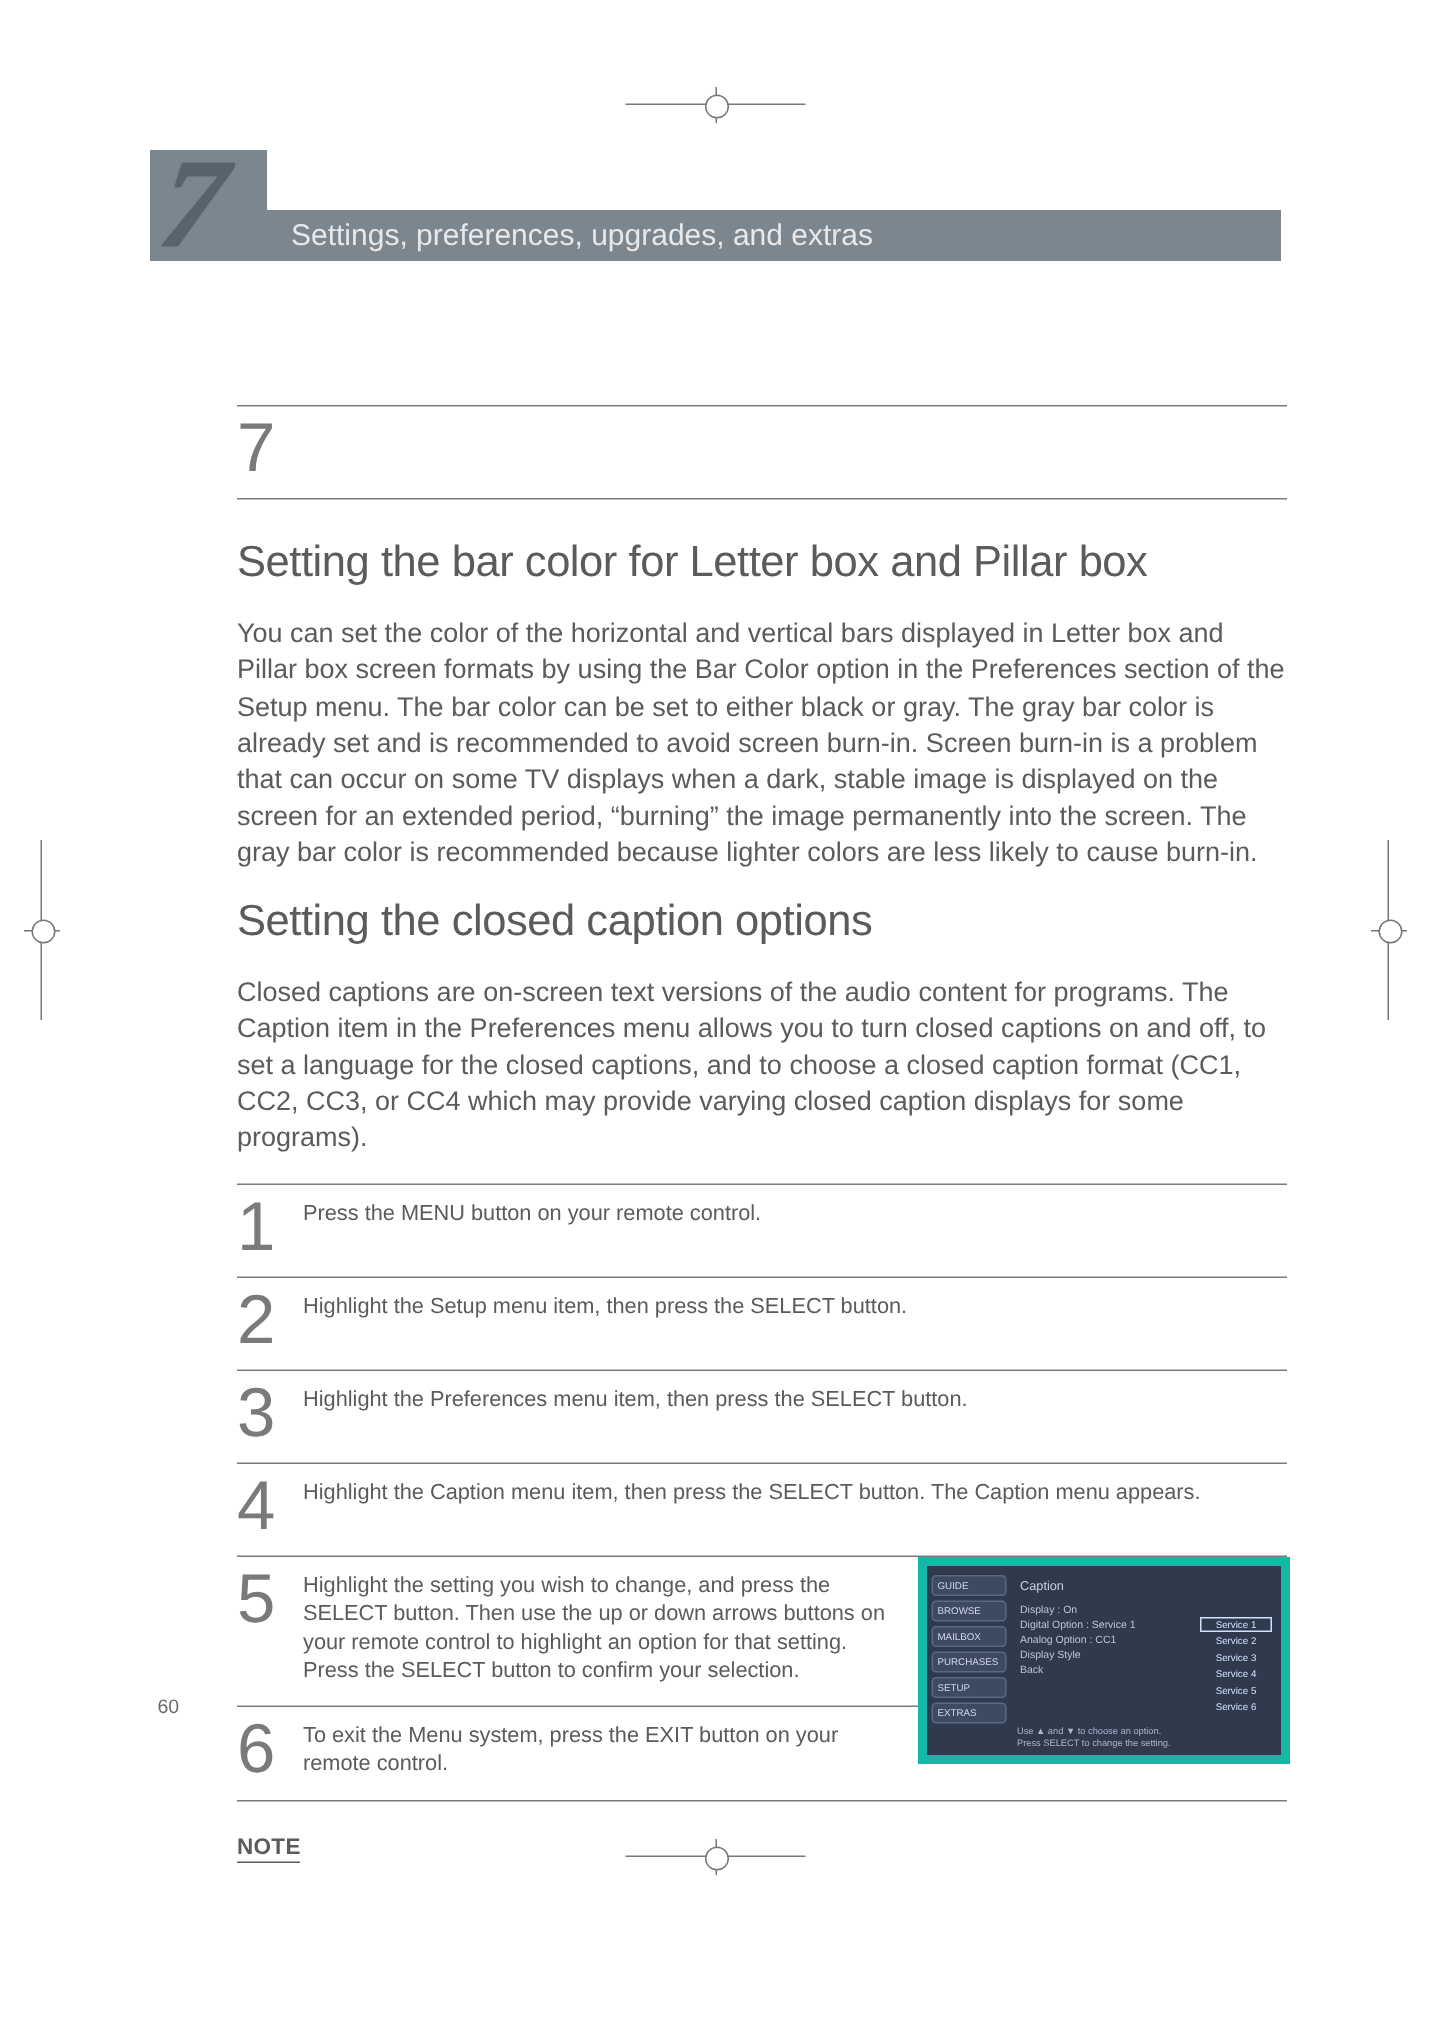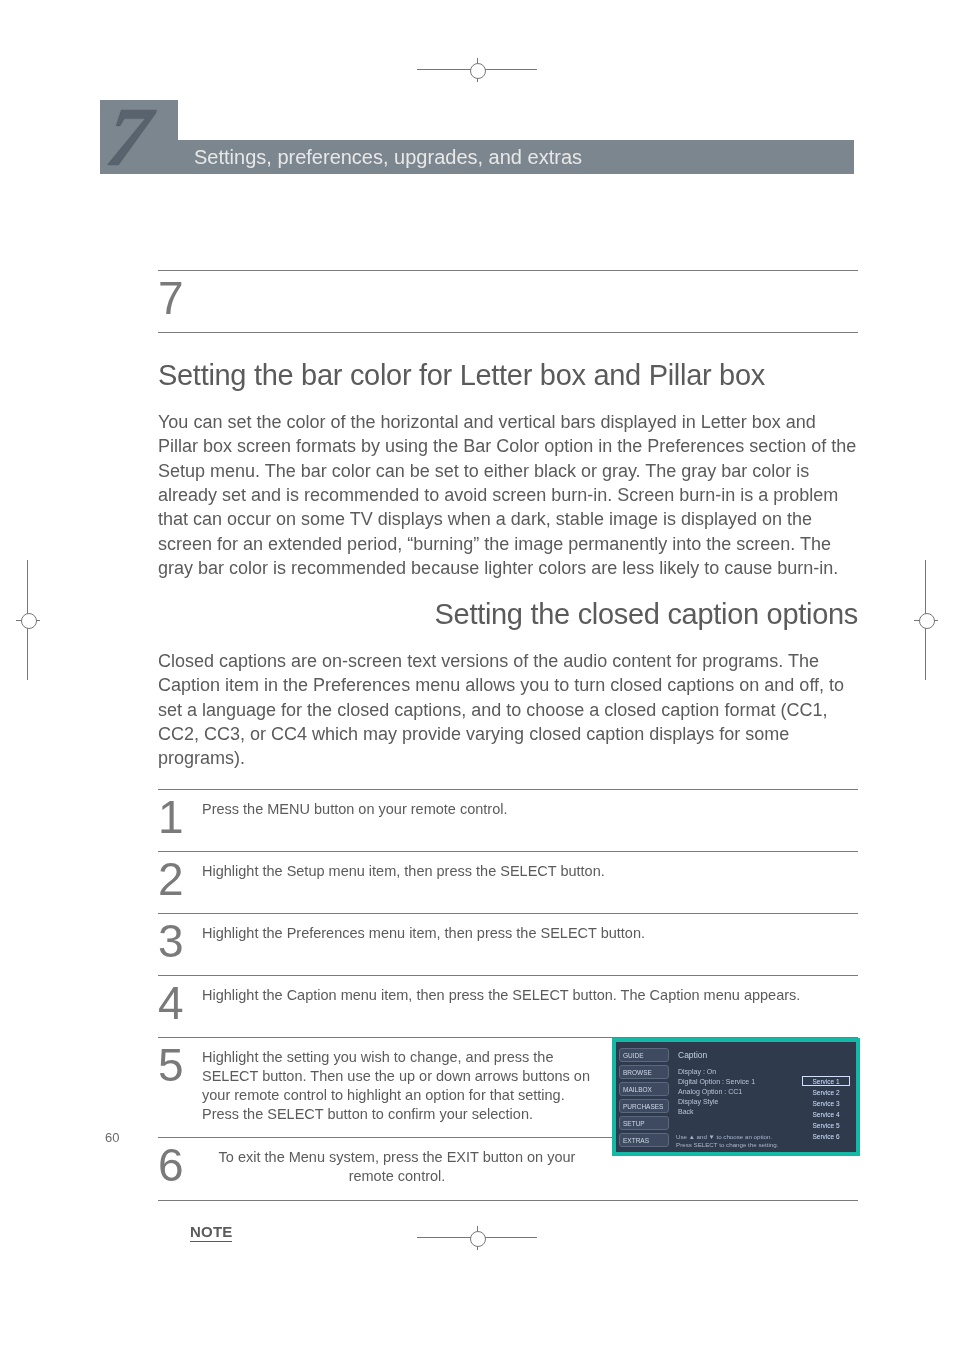--- a/index.html
+++ b/index.html
@@ -151,43 +151,42 @@
   .note-hdr {
     font-weight: 700;
     font-size: 15px;
     color: #5b5b5b;
     border-bottom: 1.5px solid #5b5b5b;
     display: inline-block;
     padding-bottom: 1px;
     margin-top: 22px;
     margin-bottom: 6px;
     letter-spacing: 0.2px;
-    margin-left: 32px;
   }
   .note-text {
     font-style: italic;
     font-size: 14.5px;
     line-height: 1.35;
     color: #5b5b5b;
   }
   .page-number {
     position: absolute;
     left: 105px;
     top: 1130px;
     font-size: 13px;
     color: #6b6b6b;
   }
   .ui-shot {
     position: absolute;
     top: 0;
     right: -2px;
     width: 248px;
-    height: 118px;
+    height: 138px;
     background: #2f3a4d;
-    border: 4px solid #14b8a6;
+    border: 6px solid #14b8a6;
     font-size: 8px;
     color: #c6d1e0;
     font-family: Arial, sans-serif;
     box-sizing: border-box;
   }
   .ui-shot .left-col {
     position: absolute;
     left: 3px;
     top: 6px;
     width: 50px;
@@ -277,21 +276,21 @@
 <div class="content">
 
   
   <div class="step-row last">
     <div class="step-num">7</div>
   </div>
 
   <h1 class="section">Setting the bar color for Letter box and Pillar box</h1>
   <p class="body">You can set the color of the horizontal and vertical bars displayed in Letter box and Pillar box screen formats by using the Bar Color option in the Preferences section of the Setup menu. The bar color can be set to either black or gray. The gray bar color is already set and is recommended to avoid screen burn-in. Screen burn-in is a problem that can occur on some TV displays when a dark, stable image is displayed on the screen for an extended period, “burning” the image permanently into the screen. The gray bar color is recommended because lighter colors are less likely to cause burn-in.</p>
 
-  <h1 class="section" style="margin-top:16px;text-align:right;">Setting the closed caption options</h1>
+  <h1 class="section" style="margin-top:16px;">Setting the closed caption options</h1>
   <p class="body">Closed captions are on-screen text versions of the audio content for programs. The Caption item in the Preferences menu allows you to turn closed captions on and off, to set a language for the closed captions, and to choose a closed caption format (CC1, CC2, CC3, or CC4 which may provide varying closed caption displays for some programs).</p>
 
   
   <div class="step-row">
     <div class="step-num">1</div>
     <div class="step-text">Press the MENU button on your remote control.</div>
   </div>
   <div class="step-row">
     <div class="step-num">2</div>
     <div class="step-text">Highlight the Setup menu item, then press the SELECT button.</div>
@@ -335,20 +334,20 @@
 
       <div class="hint">
         <span>Use ▲ and ▼ to choose an option.</span><br>
         <span>Press SELECT to change the setting.</span>
       </div>
     </div>
   </div>
 
   <div class="step-row last">
     <div class="step-num">6</div>
-    <div class="step-text" style="width:390px;text-align:center;">To exit the Menu system, press the EXIT button on your remote control.</div>
+    <div class="step-text" style="width:390px;">To exit the Menu system, press the EXIT button on your remote control.</div>
   </div>
 
   <div class="note-hdr">NOTE</div>
 
 </div>
 
 <div class="page-number">60</div>
 
 </body></html>

